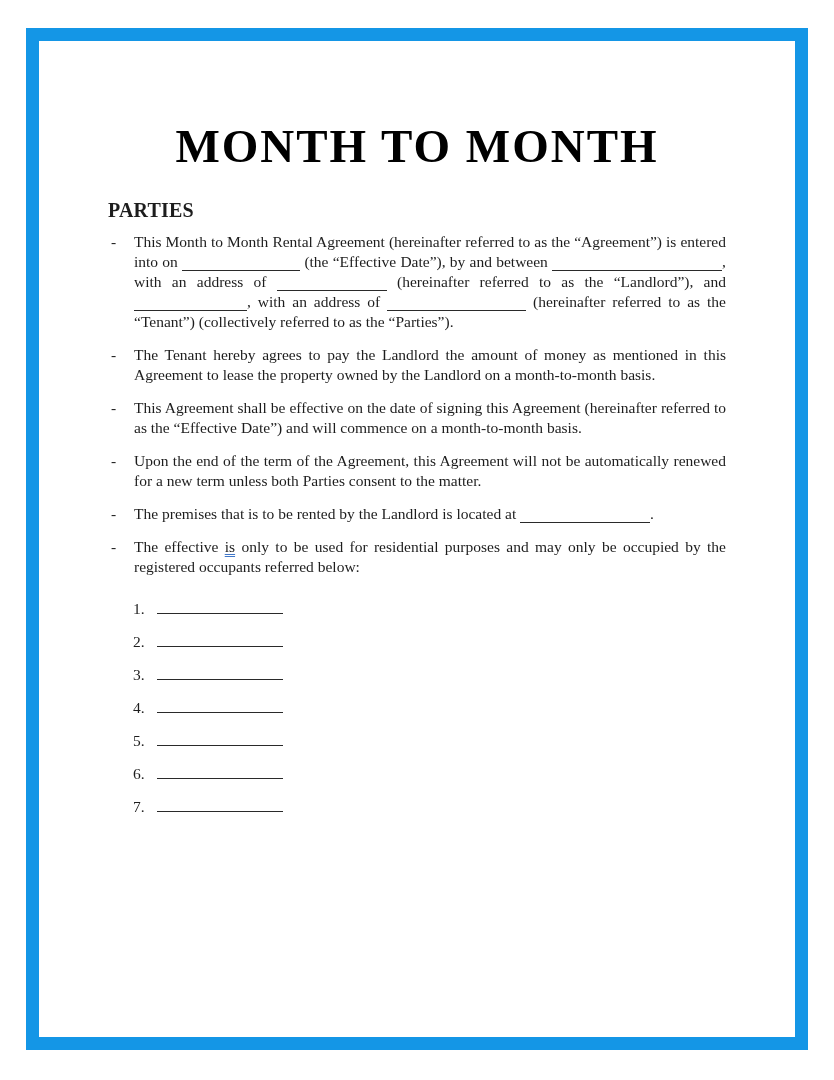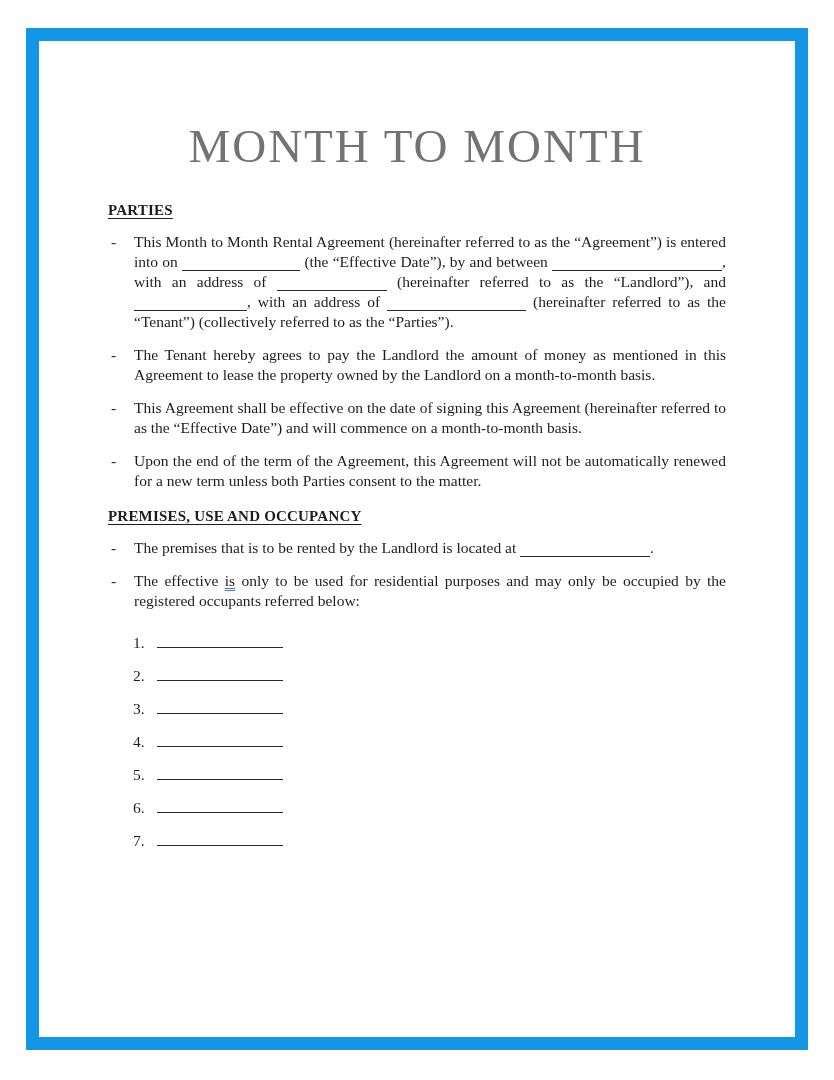--- a/index.html
+++ b/index.html
@@ -24,34 +24,33 @@
     border: 13px solid #1496e6;
   }
   .content {
     position: absolute;
     left: 108px;
     top: 118px;
     width: 618px;
   }
   .title {
     text-align: center;
-    font-weight: normal;
+    font-weight: bold;
     font-size: 47px;
     line-height: 57px;
     letter-spacing: 2px;
     margin: 0 0 26px 0;
-    color: #737373;
+    color: #000000;
   }
   h2.sec {
-    font-size: 15px;
+    font-size: 20px;
     line-height: 19px;
     font-weight: bold;
     margin: 16px 0 12px 0;
     letter-spacing: 0.2px;
-    text-decoration: underline;
     text-underline-offset: 3px;
     text-decoration-thickness: 1px;
   }
   .para {
     display: flex;
     margin: 0 0 13px 0;
     font-size: 15.5px;
     line-height: 20px;
   }
   .dash {
@@ -128,21 +127,20 @@
   <div class="para">
     <span class="dash">-</span>
     <div class="ptext"><span>This Agreement shall be effective on the date of signing this Agreement (hereinafter referred to as the </span><b>“Effective Date”</b><span>) and will commence on a month-to-month basis.</span></div>
   </div>
 
   <div class="para">
     <span class="dash">-</span>
     <div class="ptext">Upon the end of the term of the Agreement, this Agreement will not be automatically renewed for a new term unless both Parties consent to the matter.</div>
   </div>
 
-  <h2 class="sec">PREMISES, USE AND OCCUPANCY</h2>
 
   <div class="para">
     <span class="dash">-</span>
     <div class="ptext"><span>The premises that is to be rented by the Landlord is located at </span><span class="blank w130"></span><span>.</span></div>
   </div>
 
   <div class="para">
     <span class="dash">-</span>
     <div class="ptext"><span>The effective </span><span class="grammar">is</span><span> only to be used for residential purposes and may only be occupied by the registered occupants referred below:</span></div>
   </div>

